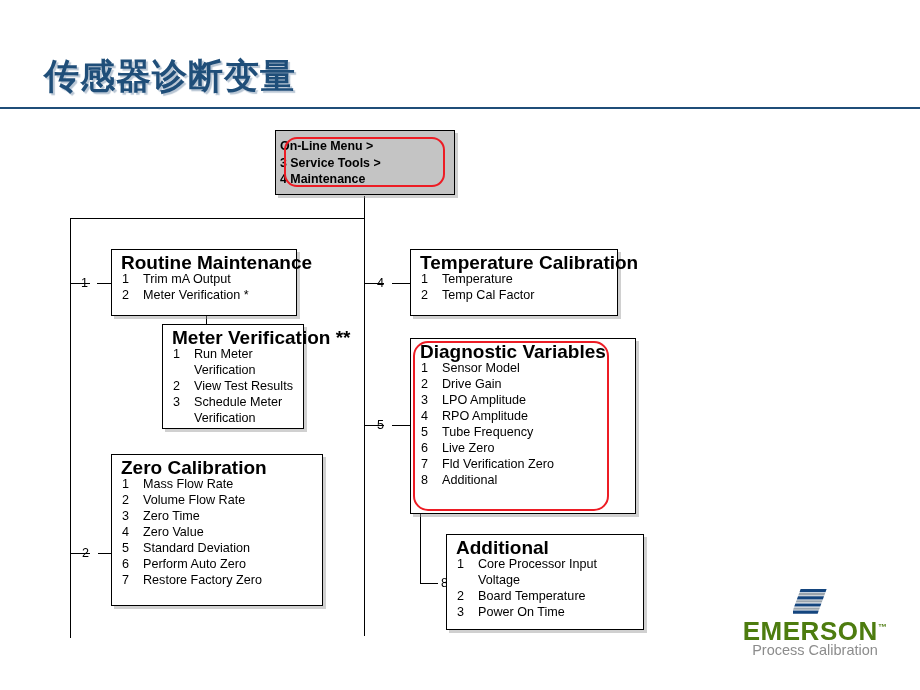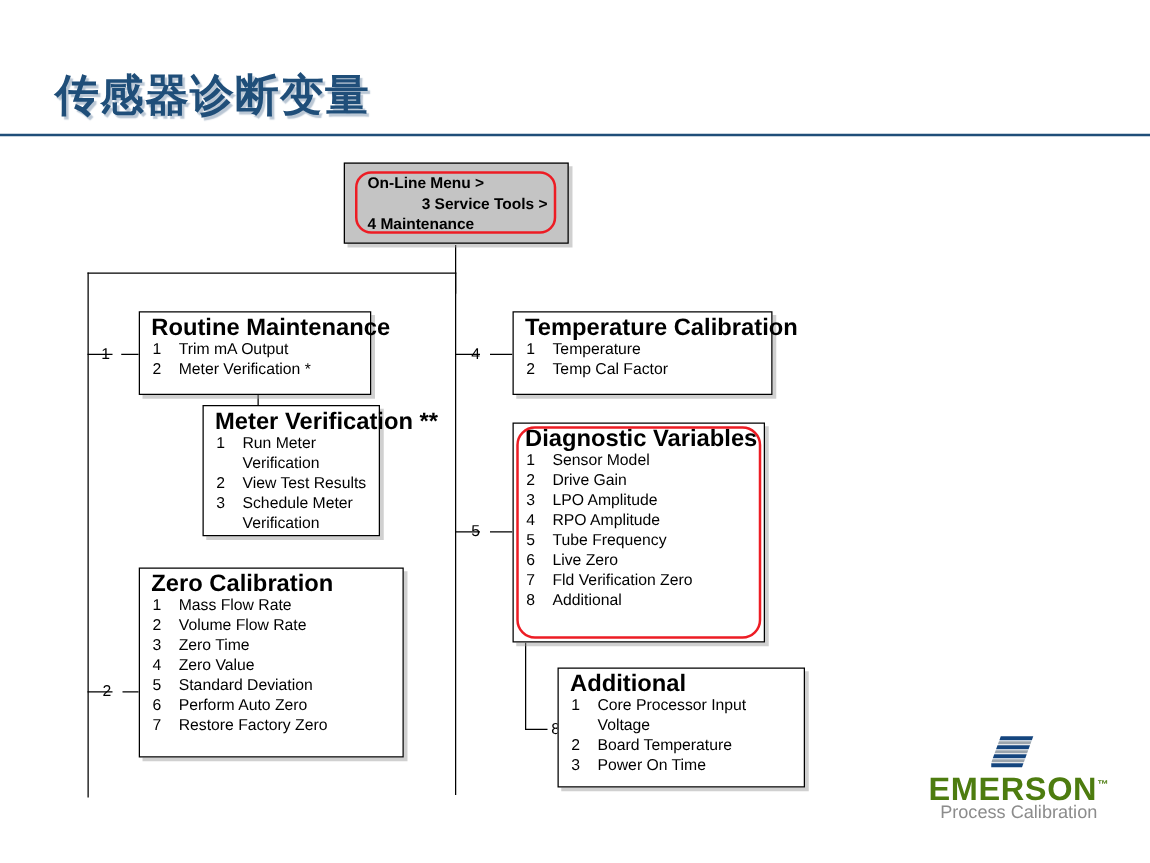--- a/index.html
+++ b/index.html
@@ -99,32 +99,32 @@
     top: 6px;
     right: 9px;
     bottom: 7px;
     border: 2.5px solid #ed1c24;
     border-radius: 13px;
     box-sizing: border-box;
   }
   #root-lines {
     position: absolute;
     left: 0; top: 0; right: 0; bottom: 0;
-    padding: 7px 16px 0 18px;
+    padding: 7px 16px 0 4px;
     box-sizing: border-box;
   }
   #root-lines div {
     font-size: 12.4px;
     font-weight: bold;
     color: #000000;
     line-height: 16.5px;
     white-space: nowrap;
   }
   .rl1 { text-align: left; }
-  .rl2 { text-align: right; }
+  .rl2 { text-align: left; }
   .rl3 { text-align: left; }
 
   
   #diag-red {
     position: absolute;
     left: 413px;
     top: 341px;
     width: 196px;
     height: 170px;
     border: 2.5px solid #ed1c24;
@@ -271,21 +271,21 @@
   </div>
 
   <div class="box" style="left:410px; top:249px; width:208px; height:67px;">
     <div class="bhead">Temperature Calibration</div>
     <ol class="items">
       <li><span class="num">1</span><span>Temperature</span></li>
       <li><span class="num">2</span><span>Temp Cal Factor</span></li>
     </ol>
   </div>
 
-  <div class="box" style="left:410px; top:338px; width:202px; height:176px;">
+  <div class="box" style="left:410px; top:338px; width:226px; height:176px;">
     <div class="bhead">Diagnostic Variables</div>
     <ol class="items">
       <li><span class="num">1</span><span>Sensor Model</span></li>
       <li><span class="num">2</span><span>Drive Gain</span></li>
       <li><span class="num">3</span><span>LPO Amplitude</span></li>
       <li><span class="num">4</span><span>RPO Amplitude</span></li>
       <li><span class="num">5</span><span>Tube Frequency</span></li>
       <li><span class="num">6</span><span>Live Zero</span></li>
       <li><span class="num">7</span><span>Fld Verification Zero</span></li>
       <li><span class="num">8</span><span>Additional</span></li>

